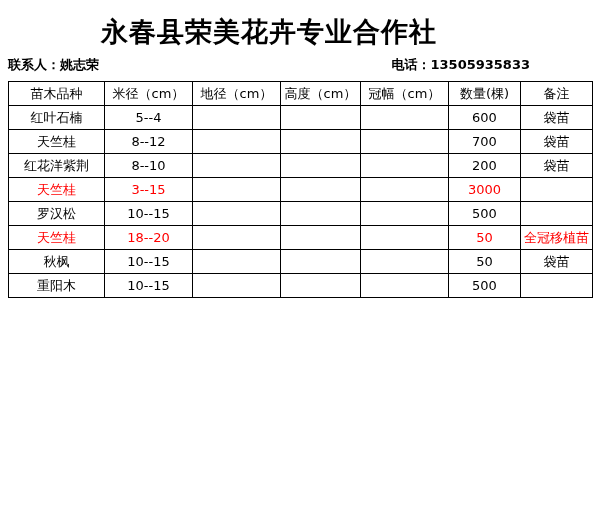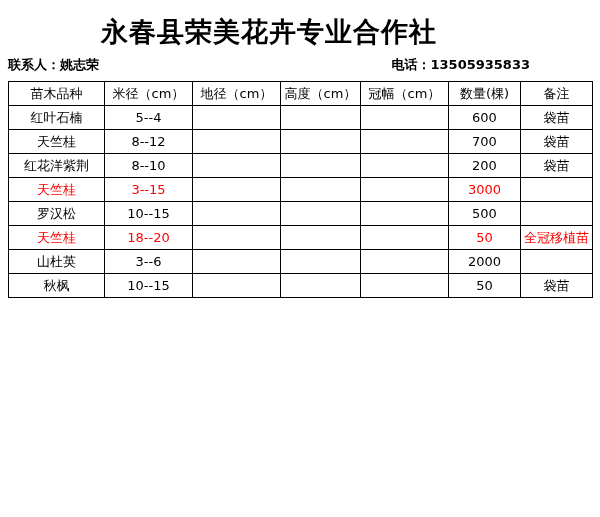--- a/index.html
+++ b/index.html
@@ -153,33 +153,33 @@
         <tr>
           <td class="red">天竺桂</td>
           <td class="red">18--20</td>
           <td class="red"></td>
           <td class="red"></td>
           <td class="red"></td>
           <td class="red">50</td>
           <td class="red">全冠移植苗</td>
         </tr>
         <tr>
-          <td class="black">山杜英</td>
-          <td class="black">3--6</td>
-          <td class="black"></td>
-          <td class="black"></td>
-          <td class="black"></td>
-          <td class="black">2000</td>
-          <td class="black"></td>
-        </tr>
-        <tr>
           <td class="black">秋枫</td>
           <td class="black">10--15</td>
           <td class="black"></td>
           <td class="black"></td>
           <td class="black"></td>
           <td class="black">50</td>
           <td class="black">袋苗</td>
         </tr>
+        <tr>
+          <td class="black">重阳木</td>
+          <td class="black">10--15</td>
+          <td class="black"></td>
+          <td class="black"></td>
+          <td class="black"></td>
+          <td class="black">500</td>
+          <td class="black"></td>
+        </tr>
       </tbody>
   </table>
 
 </div>
 
 </body></html>

